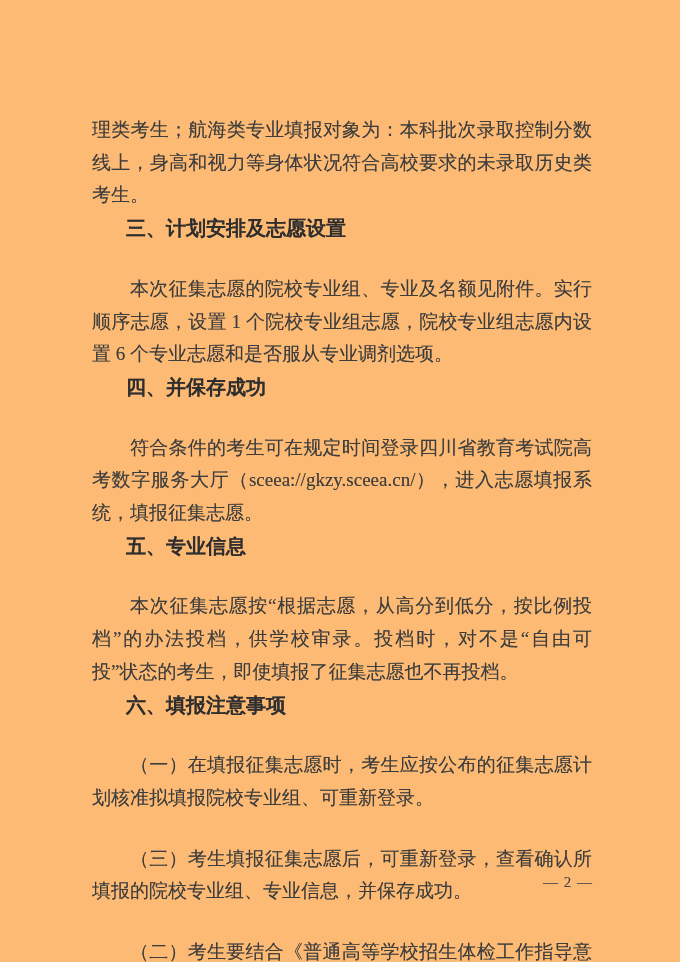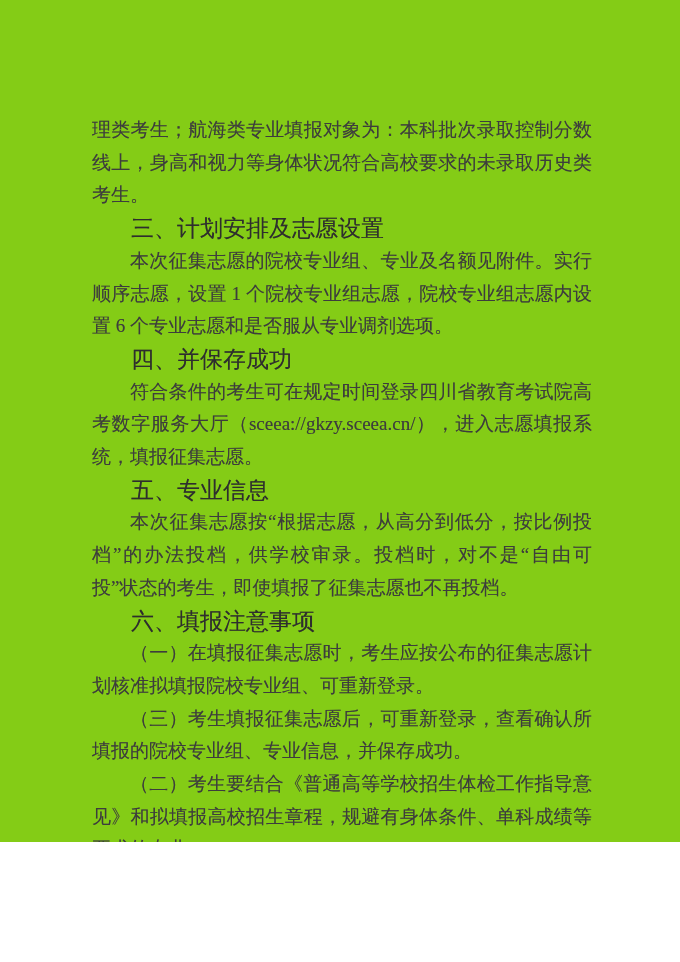--- a/index.html
+++ b/index.html
@@ -3,22 +3,22 @@
 <meta charset="utf-8">
 <style>
   html, body {
     margin: 0;
     padding: 0;
     background: #ffffff;
   }
   .doc {
     position: relative;
     width: 680px;
-    height: 842px;
-    background: #84cc16;
+    height: 962px;
+    background: #fdba74;
     overflow: hidden;
     font-family: "Liberation Serif", "DejaVu Serif", serif;
   }
   .content {
     position: absolute;
     left: 92px;
     top: 114px;
     width: 500px;
     color: #3d3d3d;
     font-size: 19px;
@@ -28,26 +28,27 @@
   }
   .content p, .content h3 {
     margin: 0;
     padding: 0;
   }
   p.cont-para {
     text-indent: 0;
   }
   p.body-para {
     text-indent: 2em;
+    margin-top: 28px;
   }
   h3.sec-hd {
     font-family: "Liberation Sans", "DejaVu Sans", sans-serif;
-    font-weight: 400;
+    font-weight: 700;
     color: #2e2e2e;
-    font-size: 23px;
+    font-size: 20px;
     line-height: 32.7px;
     text-indent: 1.7em;
     text-shadow: 0 0 0.5px rgba(46,46,46,0.5);
   }
   .pagenum {
     position: absolute;
     top: 874px;
     left: 536px;
     width: 64px;
     text-align: center;

